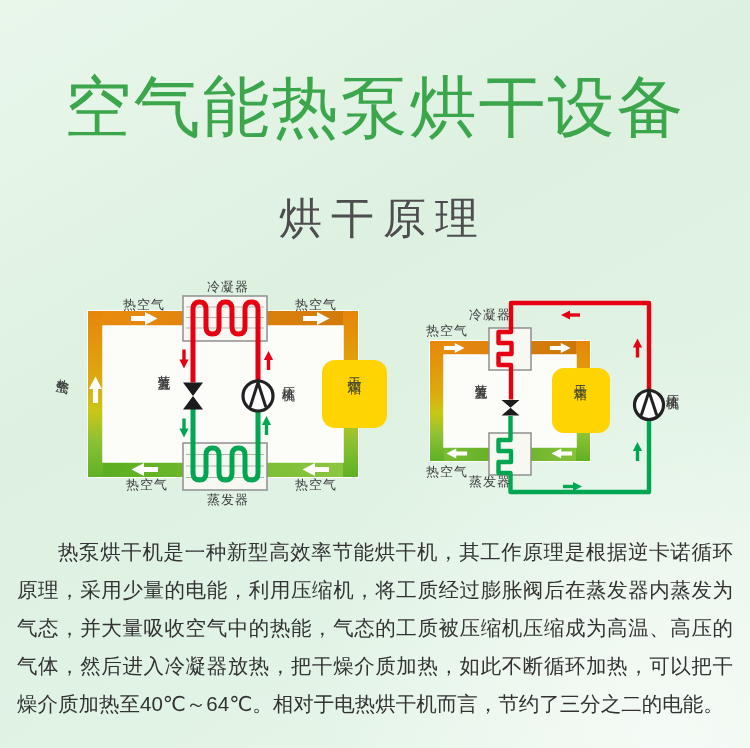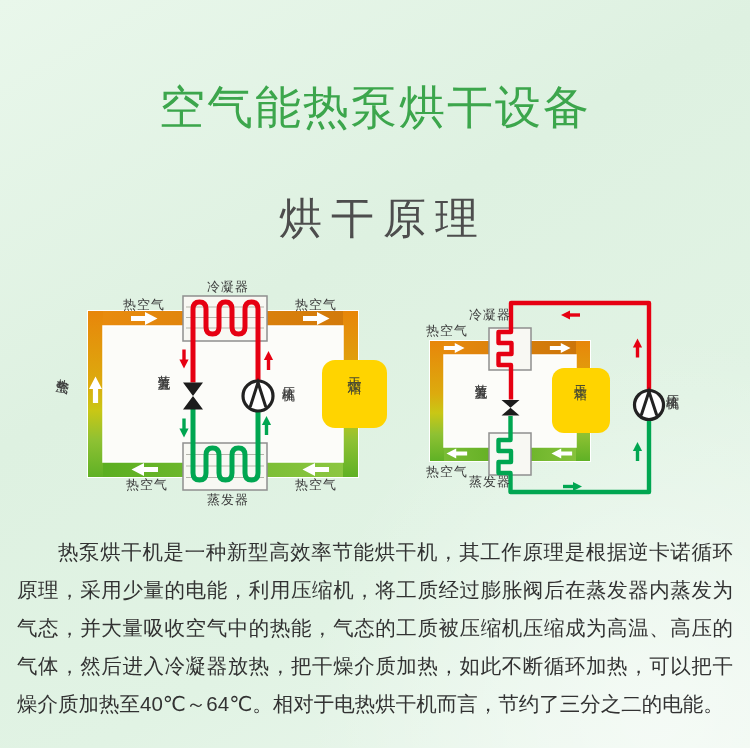--- a/index.html
+++ b/index.html
@@ -5,21 +5,21 @@
   html,body{margin:0;padding:0;}
   .page{
     position:relative;width:750px;height:748px;overflow:hidden;
     font-family:"Liberation Sans","DejaVu Sans",sans-serif;
     background:
       radial-gradient(ellipse at 88% 96%, rgba(255,255,255,.5), rgba(255,255,255,0) 38%),
       linear-gradient(150deg,#e9f7eb 0%,#def1e1 38%,#e1f3e4 68%,#ecf7ee 100%);
   }
   .title{
     position:absolute;top:68px;left:0;width:750px;margin:0;
-    font-size:46px;font-weight:400;letter-spacing:2px;line-height:78px;
+    font-size:67px;font-weight:400;letter-spacing:2px;line-height:78px;
     color:#3ca64c;text-align:center;white-space:nowrap;
   }
   .subtitle{
     position:absolute;top:186px;left:0;width:750px;margin:8px;
     font-size:43px;font-weight:400;letter-spacing:9px;line-height:48px;
     color:#4d4d4d;text-align:center;
   }
   .diagrams{position:absolute;top:270px;left:0;width:750px;height:250px;}
   .diag-svg{position:absolute;top:0;left:0;width:750px;height:250px;display:block;}
   .dlabel{

